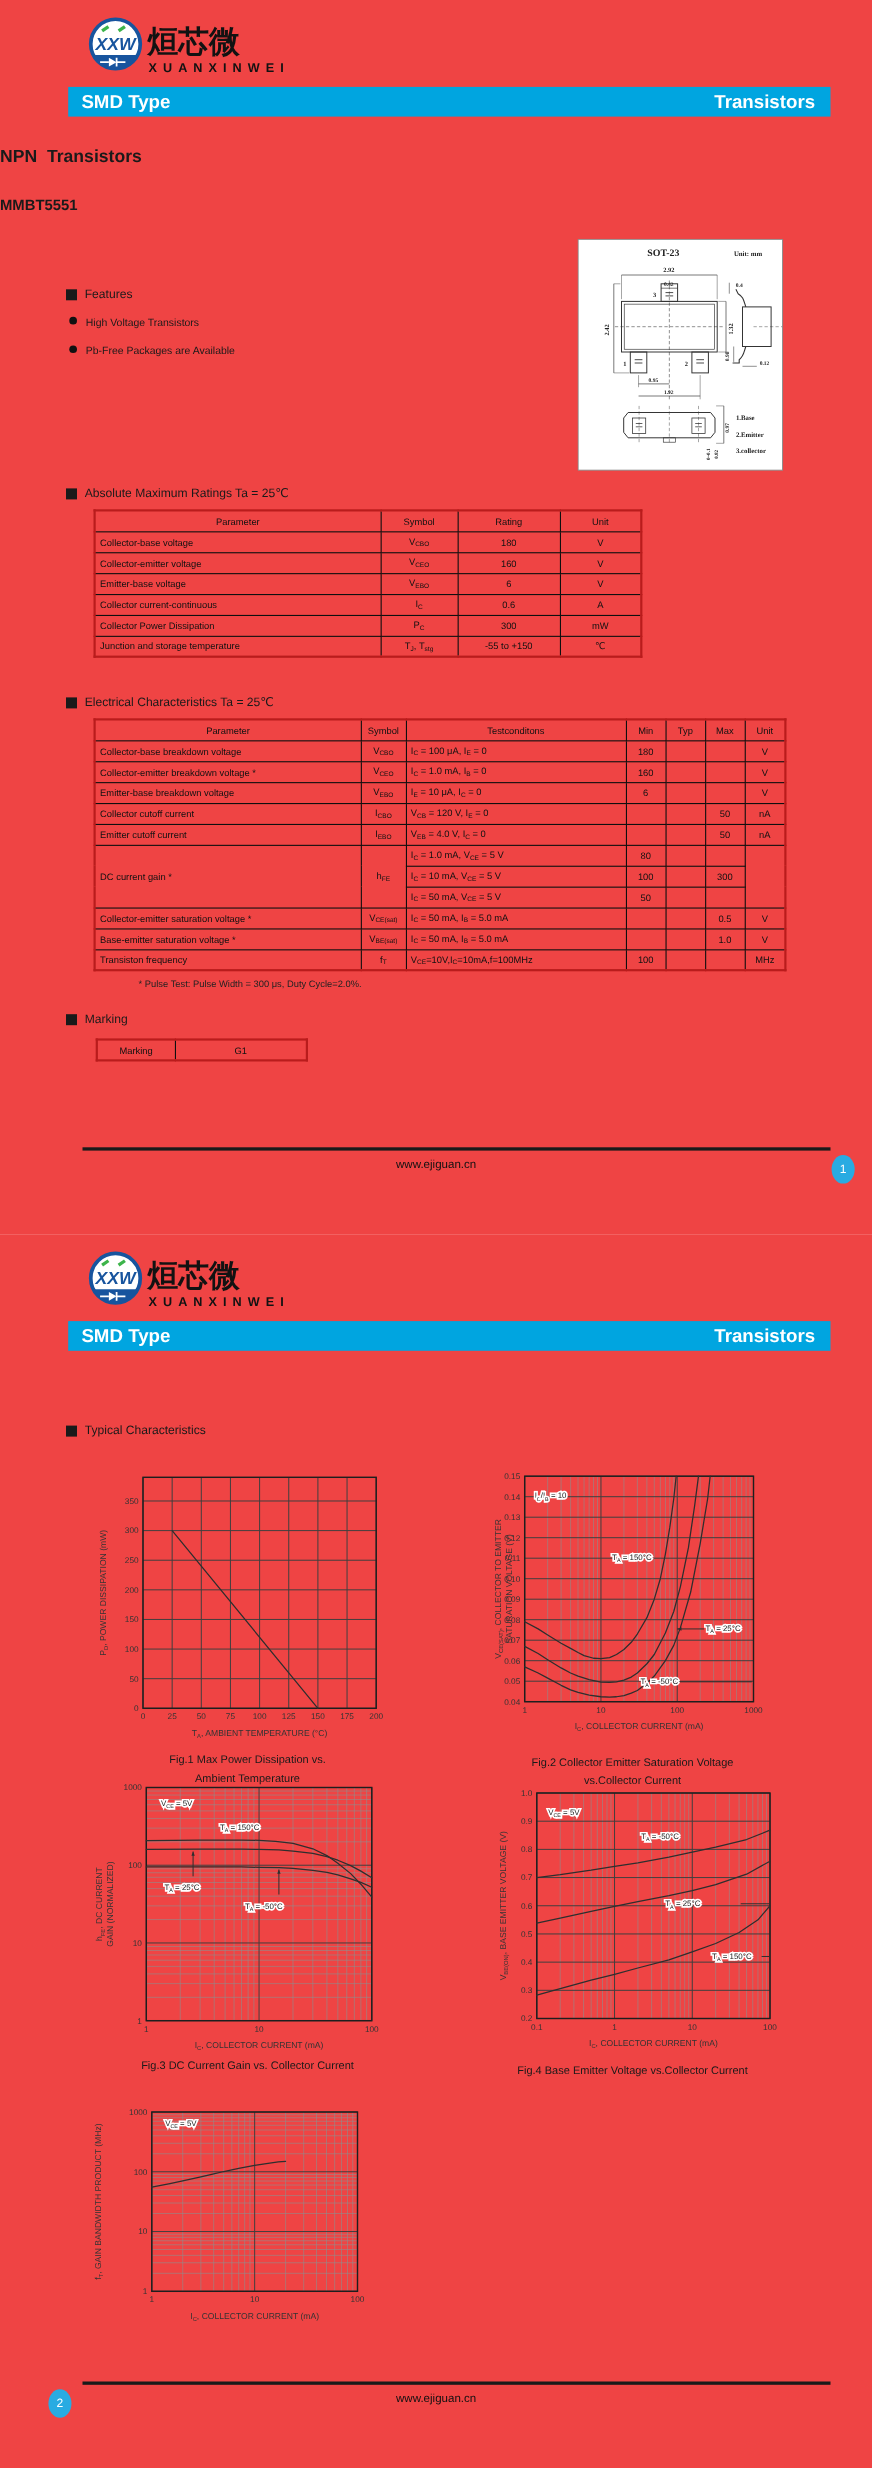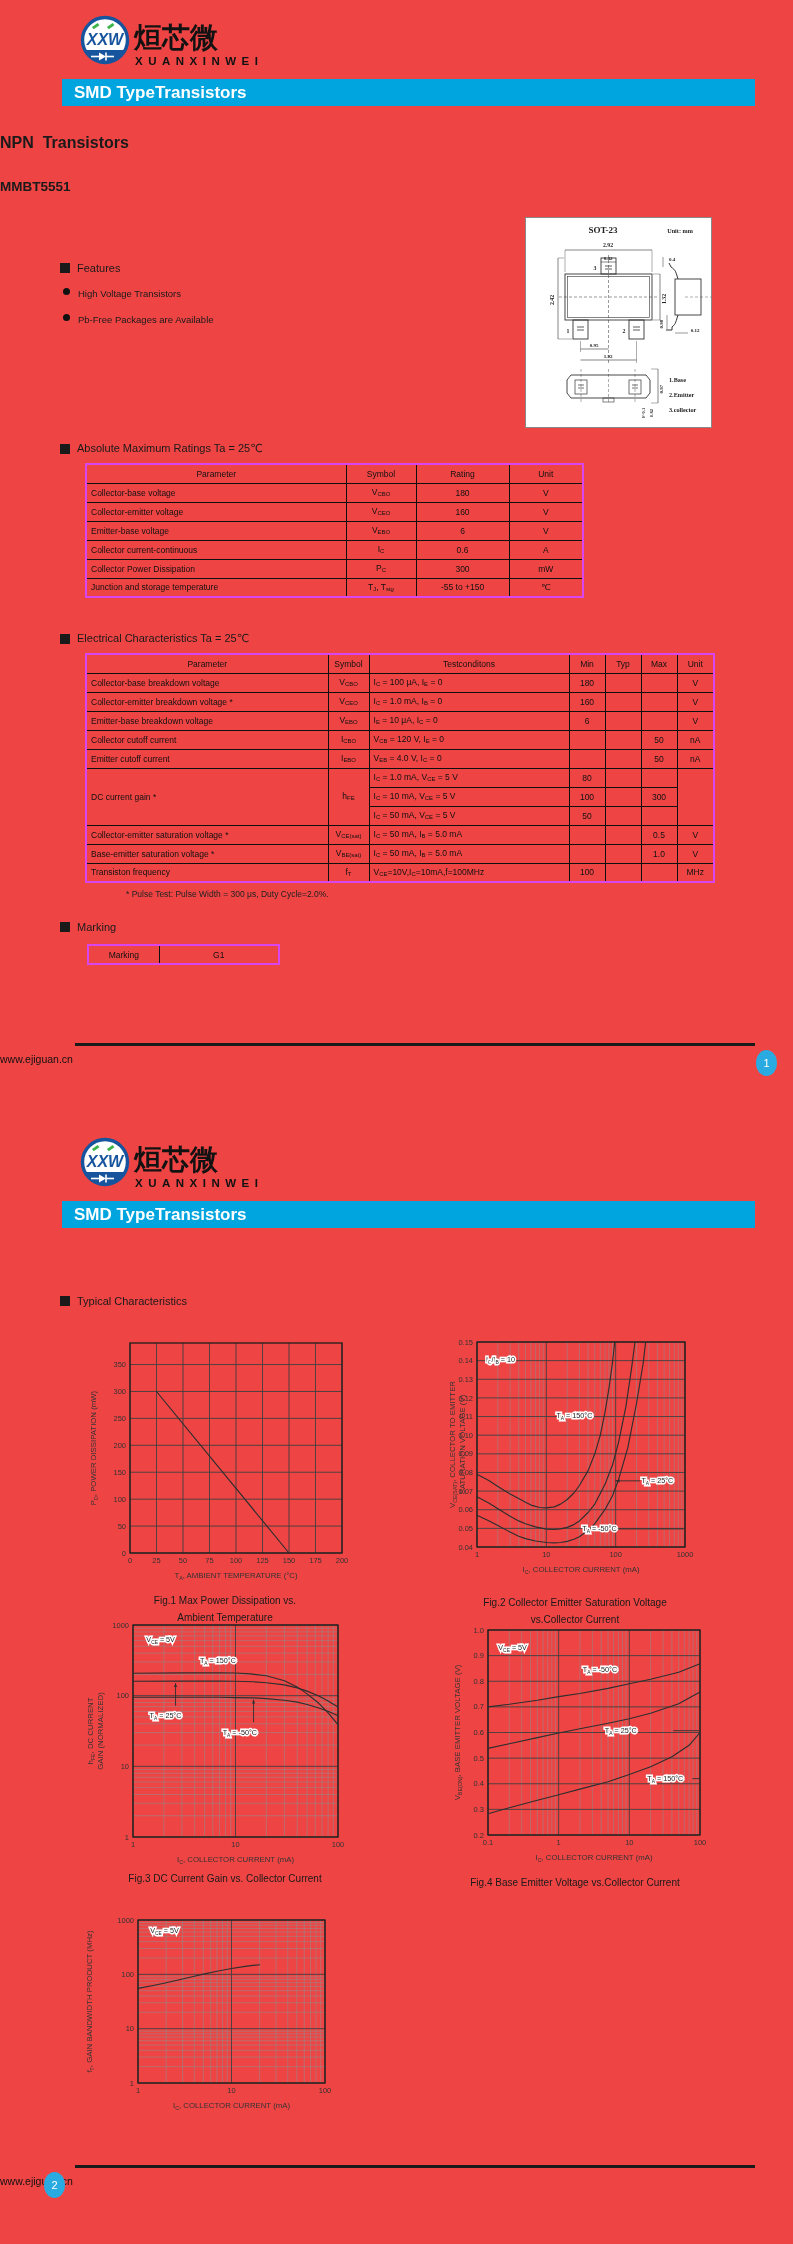--- a/index.html
+++ b/index.html
@@ -1,36 +1,36 @@
 <!DOCTYPE html>
 <html><head>
 <meta charset="utf-8">
 <style>
   html,body{margin:0;padding:0;background:#fff;}
   .stage{position:relative;width:793px;height:2244px;background:#fff;overflow:hidden;
          font-family:"Liberation Sans","DejaVu Sans",sans-serif;color:#1a1a1a;}
   .page{position:absolute;left:0;width:793px;height:1122px;background:#ef4444;}
   .a{position:absolute;}
   .banner{background:#00A5E0;color:#fff;font-size:17px;font-weight:bold;
-          display:flex;justify-content:flex-start;align-items:center;
+          display:flex;justify-content:space-between;align-items:center;
           padding:0 14px 0 12px;box-sizing:border-box;}
   .doc-title{width:793px;font-weight:bold;white-space:pre;}
   .sec-head{display:flex;align-items:center;gap:7px;font-size:11px;color:#1a1a1a;}
   .sq{display:inline-block;width:10px;height:10px;background:#1a1a1a;flex:0 0 auto;}
   .feat{display:flex;align-items:flex-start;gap:8px;font-size:9.5px;color:#1a1a1a;}
   .dot{display:inline-block;width:7px;height:7px;border-radius:50%;background:#111;flex:0 0 auto;}
-  table.ds{border-collapse:collapse;border:2px solid #d946ef;table-layout:fixed;}
+  table.ds{border-collapse:collapse;border:2px solid #b91c1c;table-layout:fixed;}
   table.ds td,table.ds th{border:1px solid #0f0f0f;font-size:8.5px;font-weight:normal;
         padding:1px 4px;height:19px;overflow:hidden;white-space:nowrap;color:#111;box-sizing:border-box;}
   table.ds th{text-align:center;}
   td.l{text-align:left;} td.c{text-align:center;}
   sub{font-size:70%;vertical-align:-0.25em;}
   .note{font-size:8.5px;color:#222;margin-left:40px;}
   .bar{background:#1a1a1a;height:3px;}
-  .url{width:793px;text-align:left;font-size:10.5px;color:#111;}
+  .url{width:793px;text-align:center;font-size:10.5px;color:#111;}
   .badge{width:21px;height:26px;border-radius:50%;background:#29ABE2;color:#fff;
          font-size:11px;display:flex;align-items:center;justify-content:center;}
   .cap{text-align:center;font-size:10px;color:#1a1a1a;line-height:17px;}
   .cap5{line-height:20px;}
   svg text{font-family:"Liberation Sans","DejaVu Sans",sans-serif;}
 </style>
 </head>
 <body>
 
 <div class="stage">

